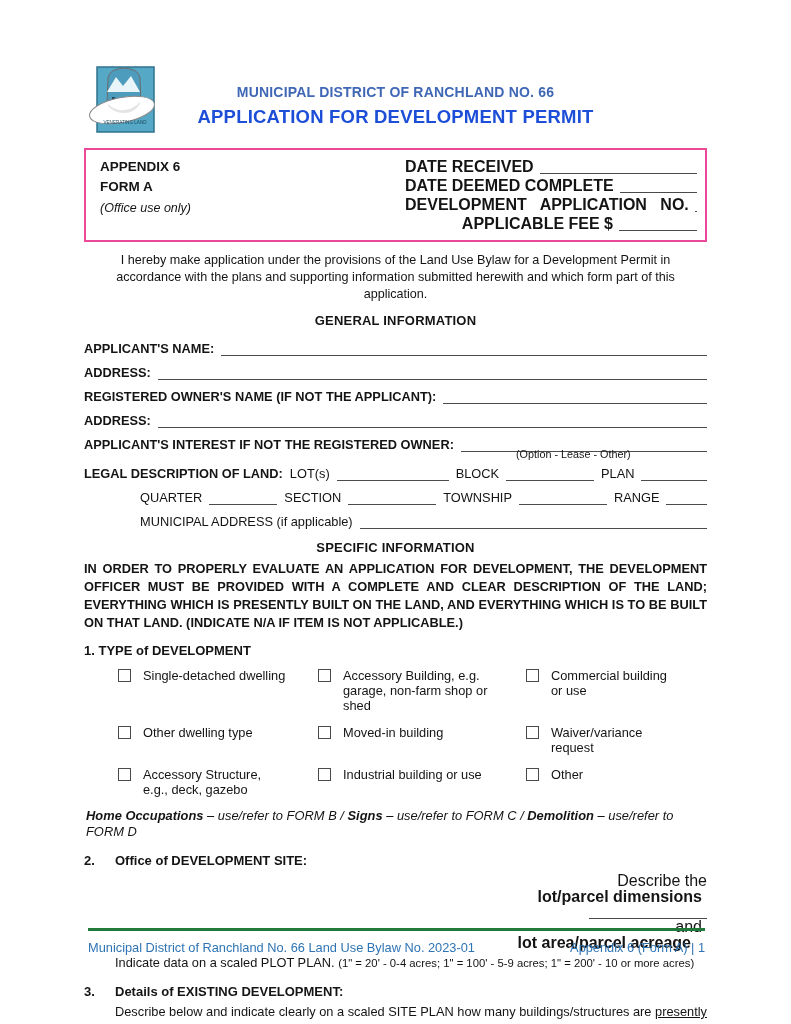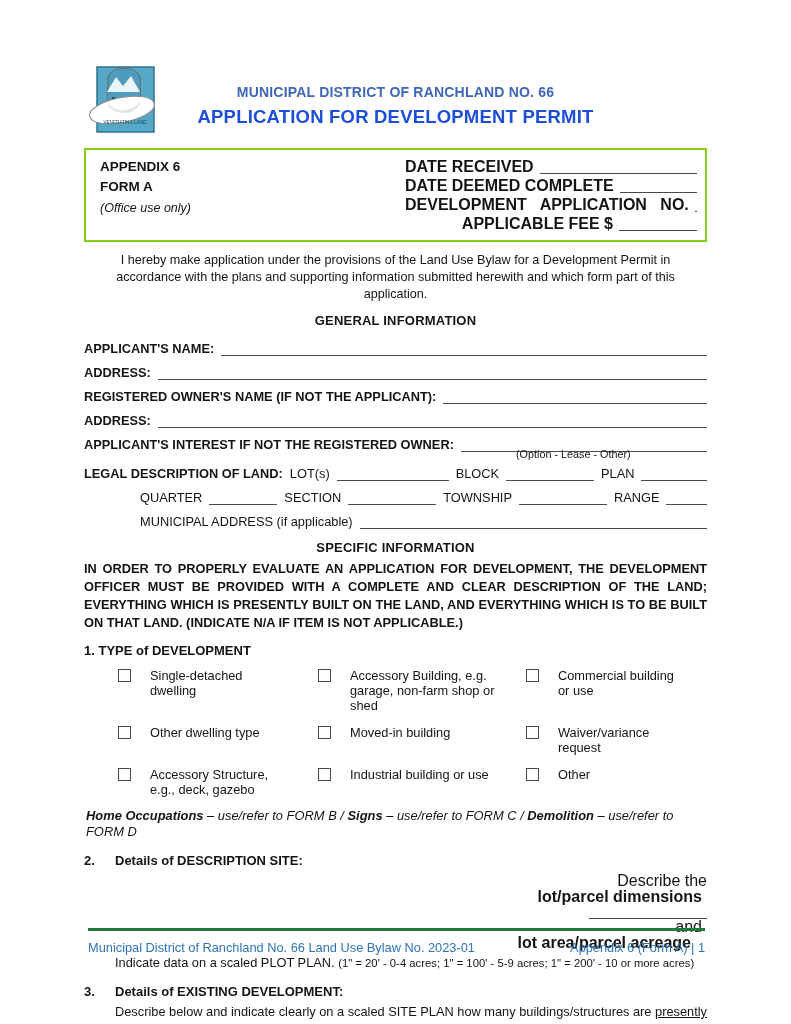--- a/index.html
+++ b/index.html
@@ -9,21 +9,21 @@
   .b{font-weight:bold;}
 
   
   .header{position:relative;height:140px;}
   .logo{position:absolute;left:4px;top:64px;width:72px;height:78px;}
   .titles{position:absolute;top:84px;left:0;right:0;text-align:center;}
   .org-title{font-size:14px;font-weight:bold;color:#3f67b5;letter-spacing:.2px;margin-bottom:6px;}
   .doc-title{font-size:18.5px;font-weight:bold;color:#1d4ed8;letter-spacing:.2px;}
 
   
-  .office-box{display:flex;border:2px solid #84cc16;margin-top:8px;padding:9px 8px 9px 14px;}
+  .office-box{display:flex;border:2px solid #ec4899;margin-top:8px;padding:9px 8px 9px 14px;}
   .ob-left{width:305px;display:flex;flex-direction:column;gap:5px;font-size:13.5px;}
   .ob-left .note{font-size:12.5px;font-weight:normal;font-style:italic;margin-top:2px;}
   .ob-right{flex:1;display:flex;flex-direction:column;gap:4px;}
   .ob-row{display:flex;align-items:center;font-weight:bold;font-size:16px;line-height:15px;}
   .ob-row .fill{margin-left:6px;}
   .ob-row.right{justify-content:flex-end;}
   .ws{word-spacing:9px;}
 
   .fill{border-bottom:1.2px solid #4a4a4a;height:13px;display:inline-block;}
   .fill.flex{flex:1;}
@@ -40,21 +40,21 @@
   .hint-row{font-size:10.8px;line-height:11px;margin:-5px 0 6px 0;padding-left:432px;}
   .indent1{padding-left:56px;}
 
   
   .notice{margin:5px 0 0 0;font-size:12.8px;font-weight:bold;line-height:18px;text-align:justify;}
   .type-heading{margin:11px 0 0 0;font-size:13px;font-weight:bold;}
 
   .opt-grid{display:grid;grid-template-columns:200px 208px 1fr;row-gap:12px;margin:10px 0 0 34px;}
   .opt{display:flex;align-items:flex-start;}
   .cb{width:11px;height:11px;border:1.3px solid #4a4a4a;flex:0 0 auto;margin:1px 0 0 0;background:#fff;}
-  .opt-label{font-size:12.8px;line-height:15px;margin-left:19px;padding-right:26px;}
+  .opt-label{font-size:12.8px;line-height:15px;margin-left:12px;padding-right:26px;}
 
   .forms-ref{margin:11px 0 0 2px;font-size:12.9px;font-style:italic;line-height:16px;}
 
   .num-heading{display:flex;margin-top:13px;font-size:13px;font-weight:bold;line-height:15px;}
   .num-heading .num{width:31px;flex:0 0 auto;}
   .sec-body{margin-left:31px;}
   .describe-row{display:flex;align-items:flex-end;font-size:16px;line-height:16px;margin-top:5px;flex-direction:column;}
   .describe-row .seg{white-space:nowrap;}
   .describe-row .sp{margin:0 5px 0 5px;}
   .scale-row{font-size:12.8px;line-height:15px;margin-top:3px;}
@@ -215,21 +215,21 @@
         <span class="opt-label">Other</span>
       </div>
     </div>
 
     <div class="forms-ref">
       <span class="b">Home Occupations</span><span> – use/refer to FORM B  /  </span><span class="b">Signs</span><span> – use/refer to FORM C  /  </span><span class="b">Demolition</span><span> – use/refer to FORM D</span>
     </div>
 
     <div class="num-heading">
       <span class="num">2.</span>
-      <span>Details of DESCRIPTION SITE:</span>
+      <span>Office of DEVELOPMENT SITE:</span>
     </div>
     <div class="sec-body">
       <div class="describe-row">
         <span class="seg">Describe the</span>
         <span class="seg b sp">lot/parcel dimensions</span>
         <span class="fill" style="width:118px;"></span>
         <span class="seg sp">and</span>
         <span class="seg b" style="margin-right:16px;">lot area/parcel acreage</span>
         <span class="fill flex"></span>
       </div>

